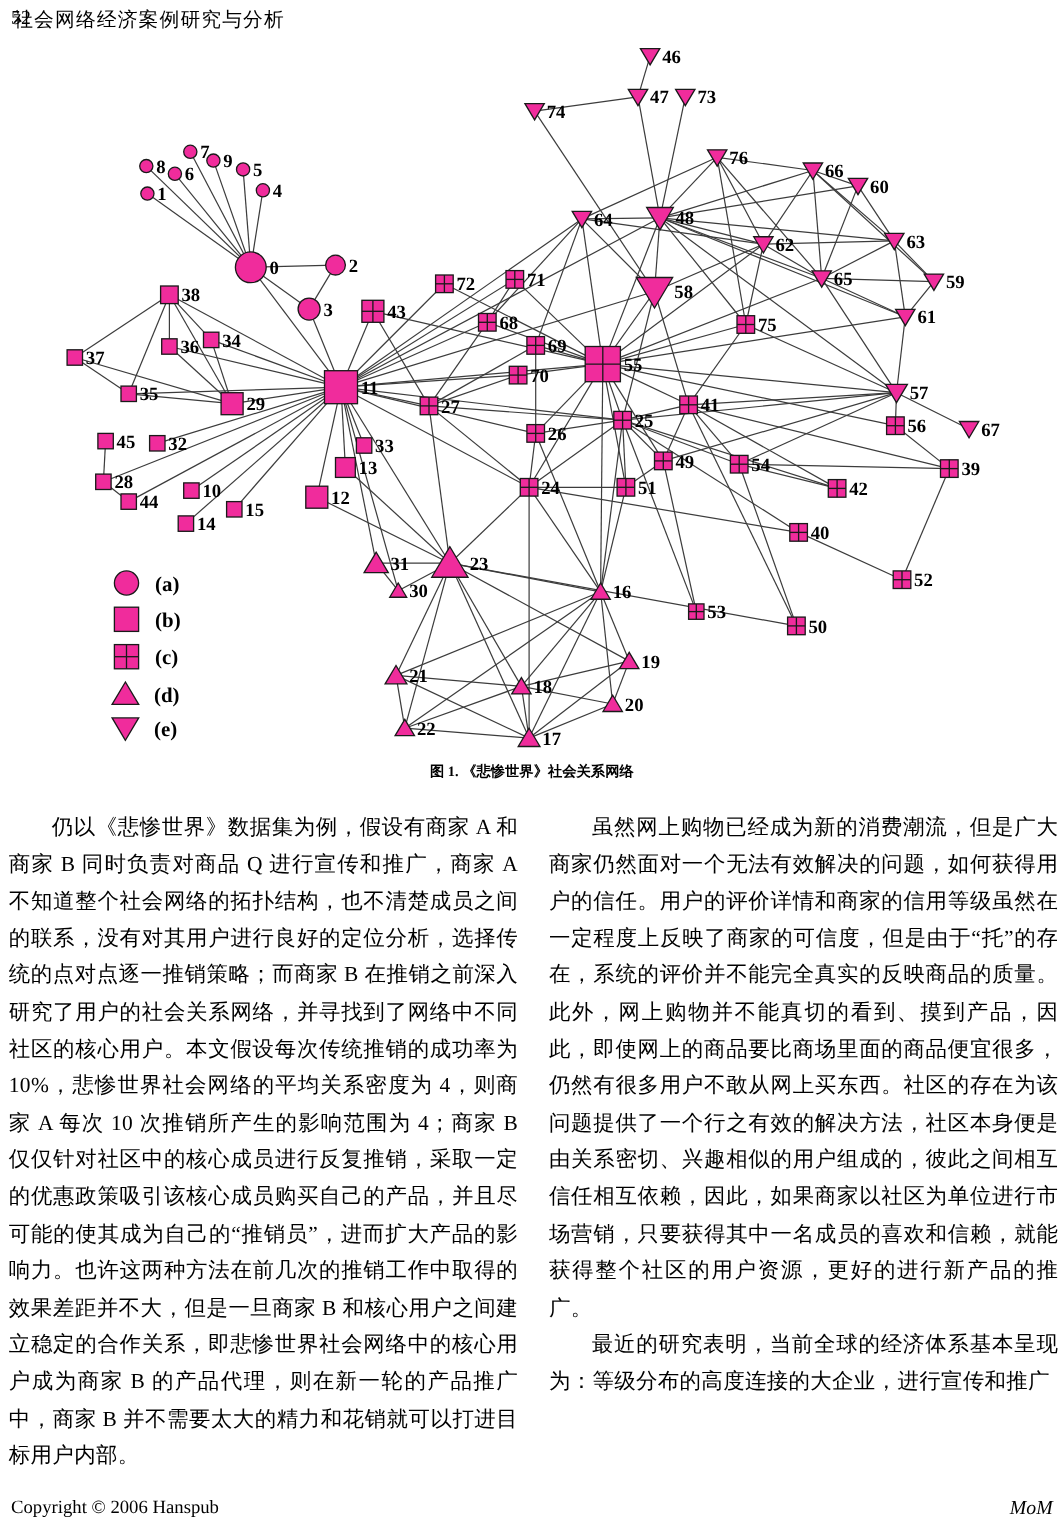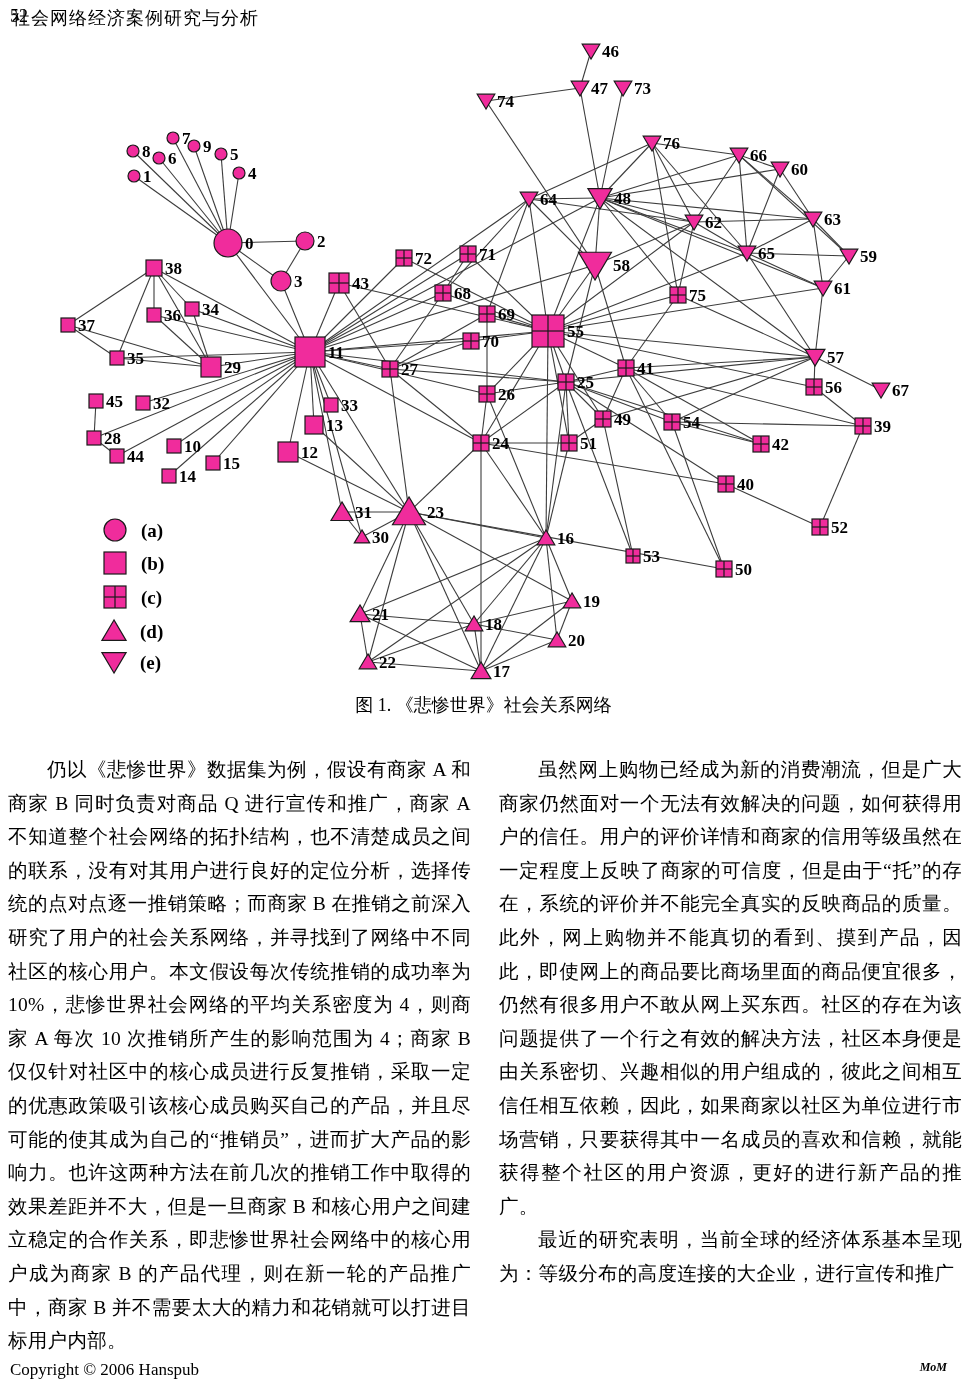--- a/index.html
+++ b/index.html
@@ -7,34 +7,34 @@
     width:967px;height:1386px;position:relative;
     font-family:"Liberation Serif","DejaVu Serif",serif;
     color:#000;
   }
   .page-header{position:absolute;top:6px;left:0;width:967px;height:26px;font-size:18px;}
   .page-number{position:absolute;left:10px;top:0;}
   .header-title{position:absolute;left:12px;right:0;top:0;text-align:left;letter-spacing:1px;}
   #net{position:absolute;top:0;left:0;}
   .caption{position:absolute;top:692px;left:0;width:967px;text-align:center;line-height:1.45;}
   .caption-en{font-weight:bold;font-size:15px;}
-  .caption-zh{font-weight:normal;font-size:18px;}
+  .caption-zh{font-weight:bold;font-size:13px;}
   .body-columns{
-    position:absolute;top:753px;left:8px;width:954px;
+    position:absolute;top:736px;left:8px;width:954px;
     display:flex;gap:28px;
   }
   .col{width:463px;font-size:19.5px;line-height:33.6px;text-align:justify;letter-spacing:0.3px;}
   .col p{margin:0;text-indent:2em;}
   .section-heading{
     font-family:"Liberation Sans","DejaVu Sans",sans-serif;
     font-weight:bold;font-size:20px;margin:24px 0 18px 0;text-indent:0;
   }
   .page-footer{position:absolute;top:1360px;left:0;width:967px;font-size:17px;}
   .footer-left{position:absolute;left:10px;top:0;}
-  .footer-right{position:absolute;right:20px;top:0;font-weight:bold;font-style:italic;font-size:12px;}
+  .footer-right{position:absolute;right:10px;top:0;font-weight:normal;font-style:italic;font-size:18px;}
 </style>
 </head>
 <body>
 
 <div class="page-header">
   <span class="page-number">52</span>
   <span class="header-title">社会网络经济案例研究与分析</span>
 </div>
 
 <svg id="net" width="967" height="700" viewBox="0 0 967 700">

